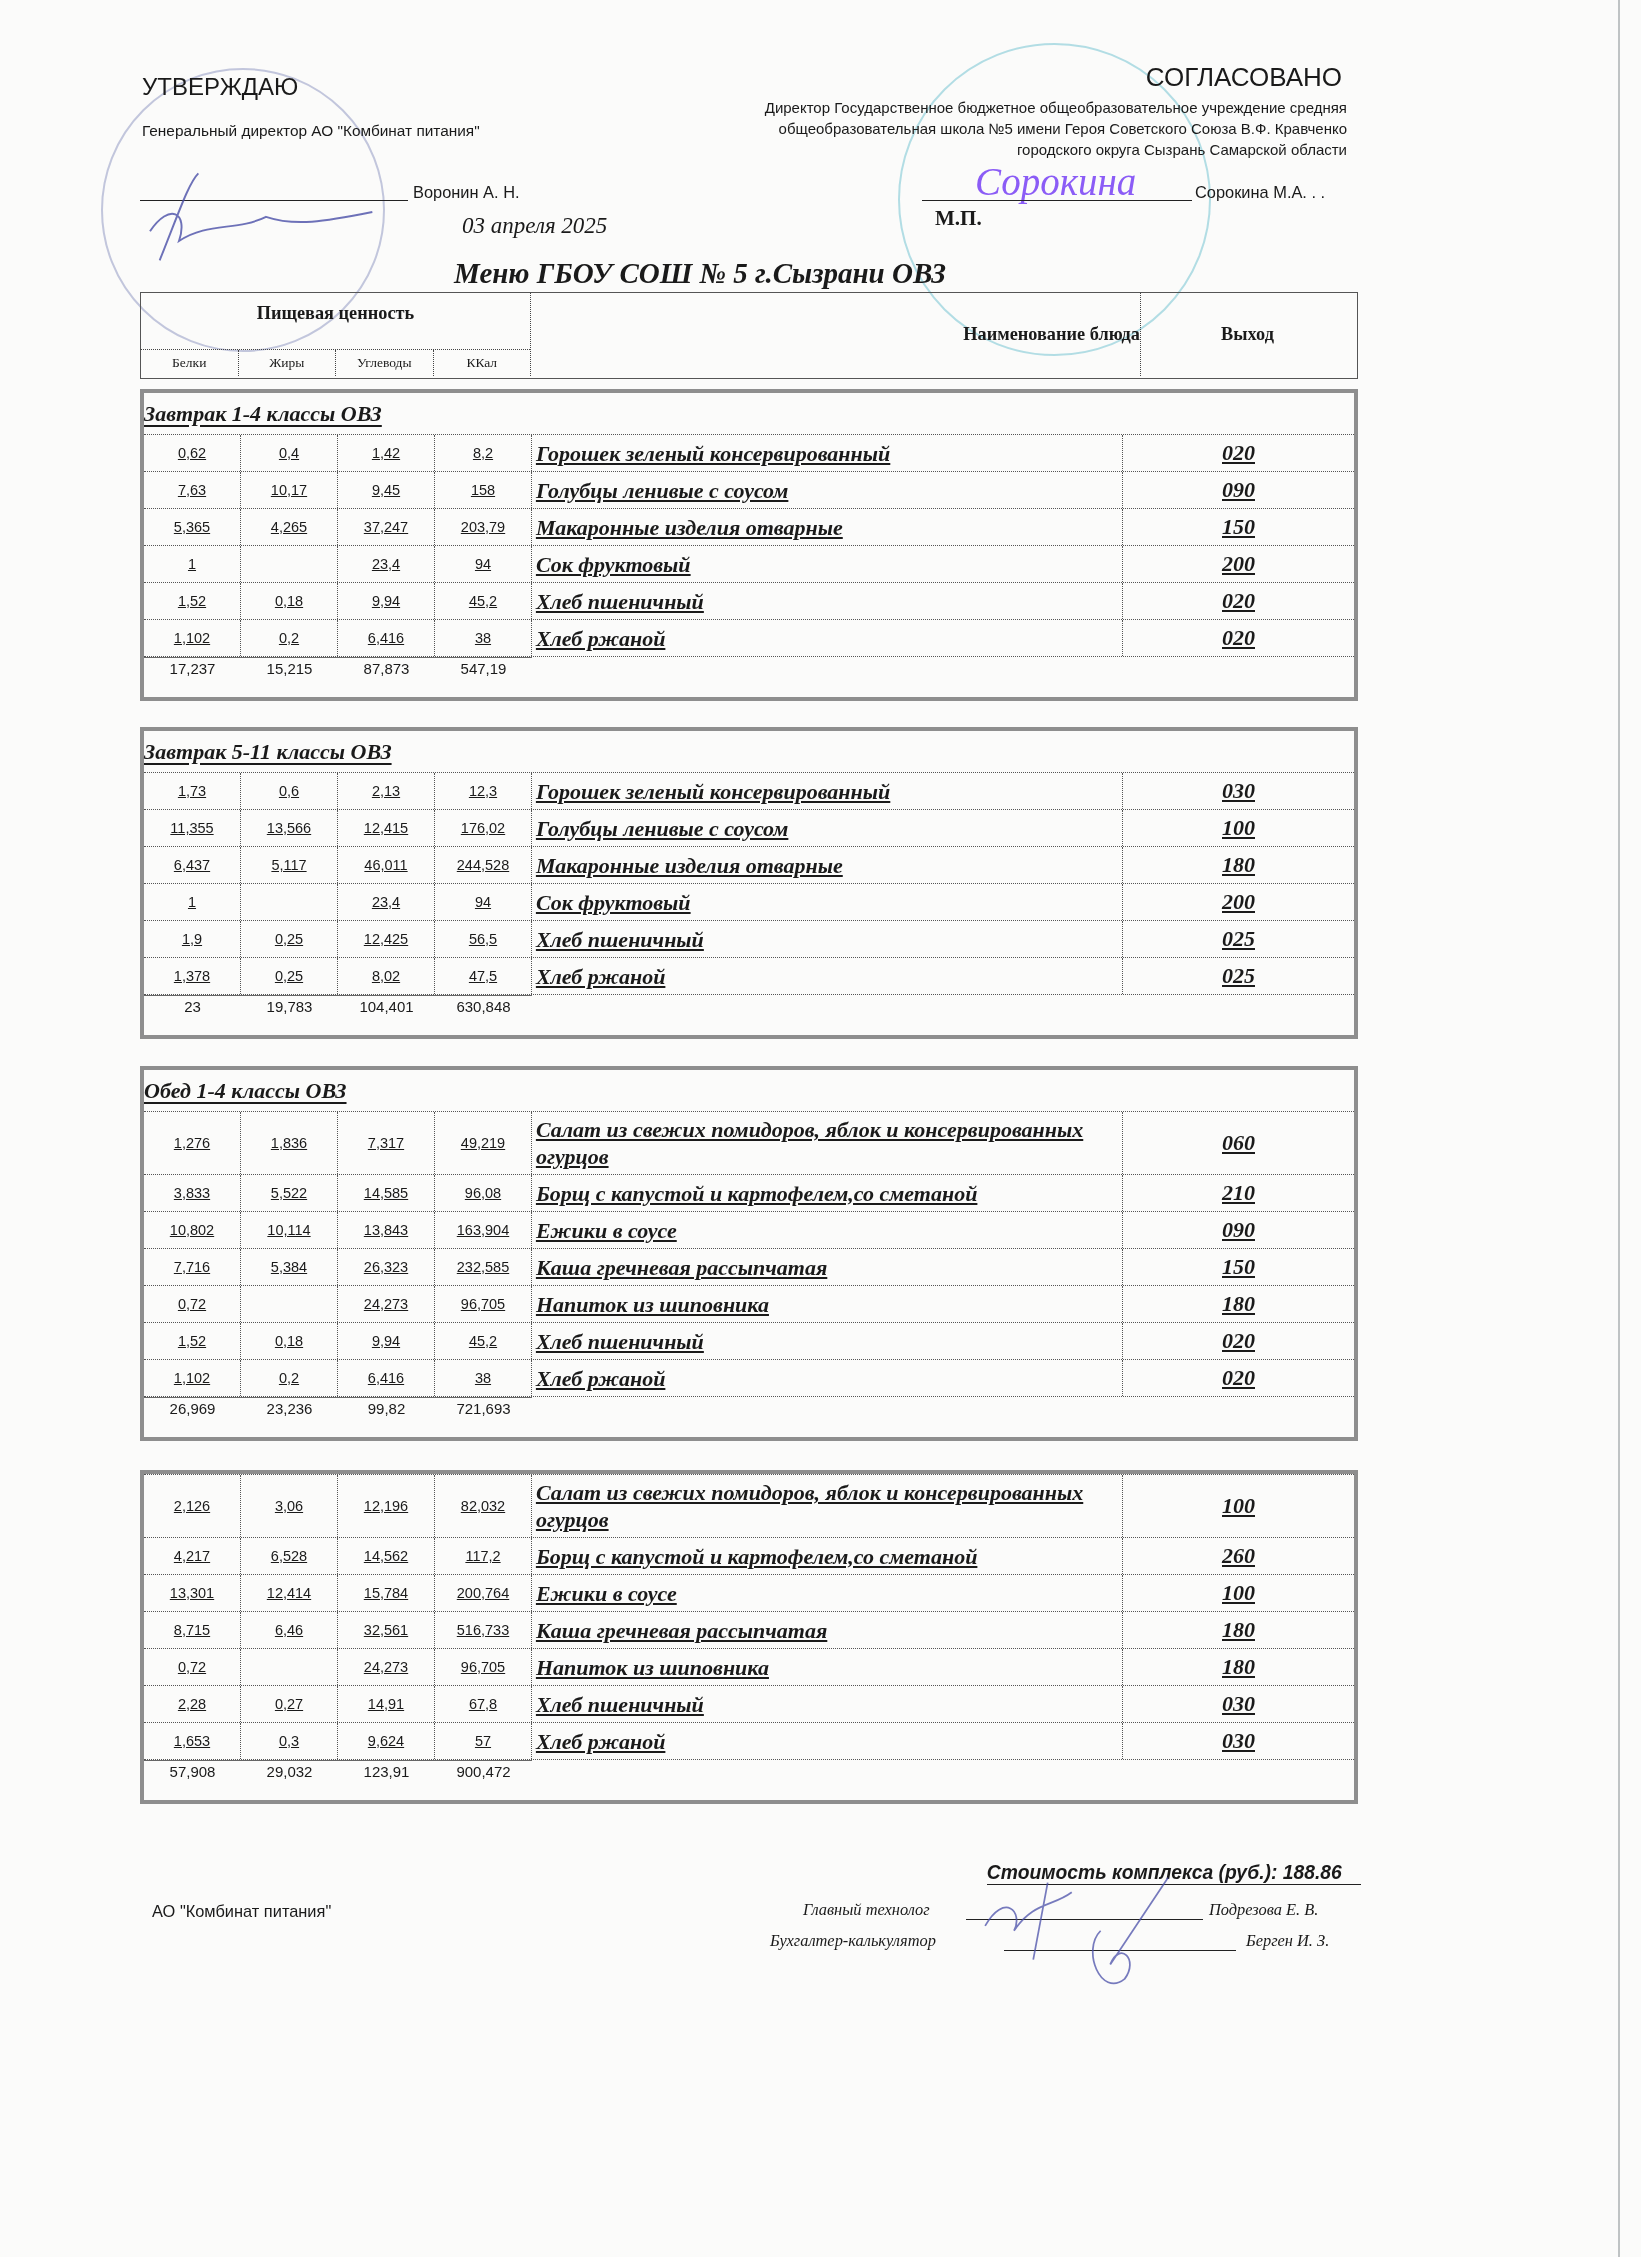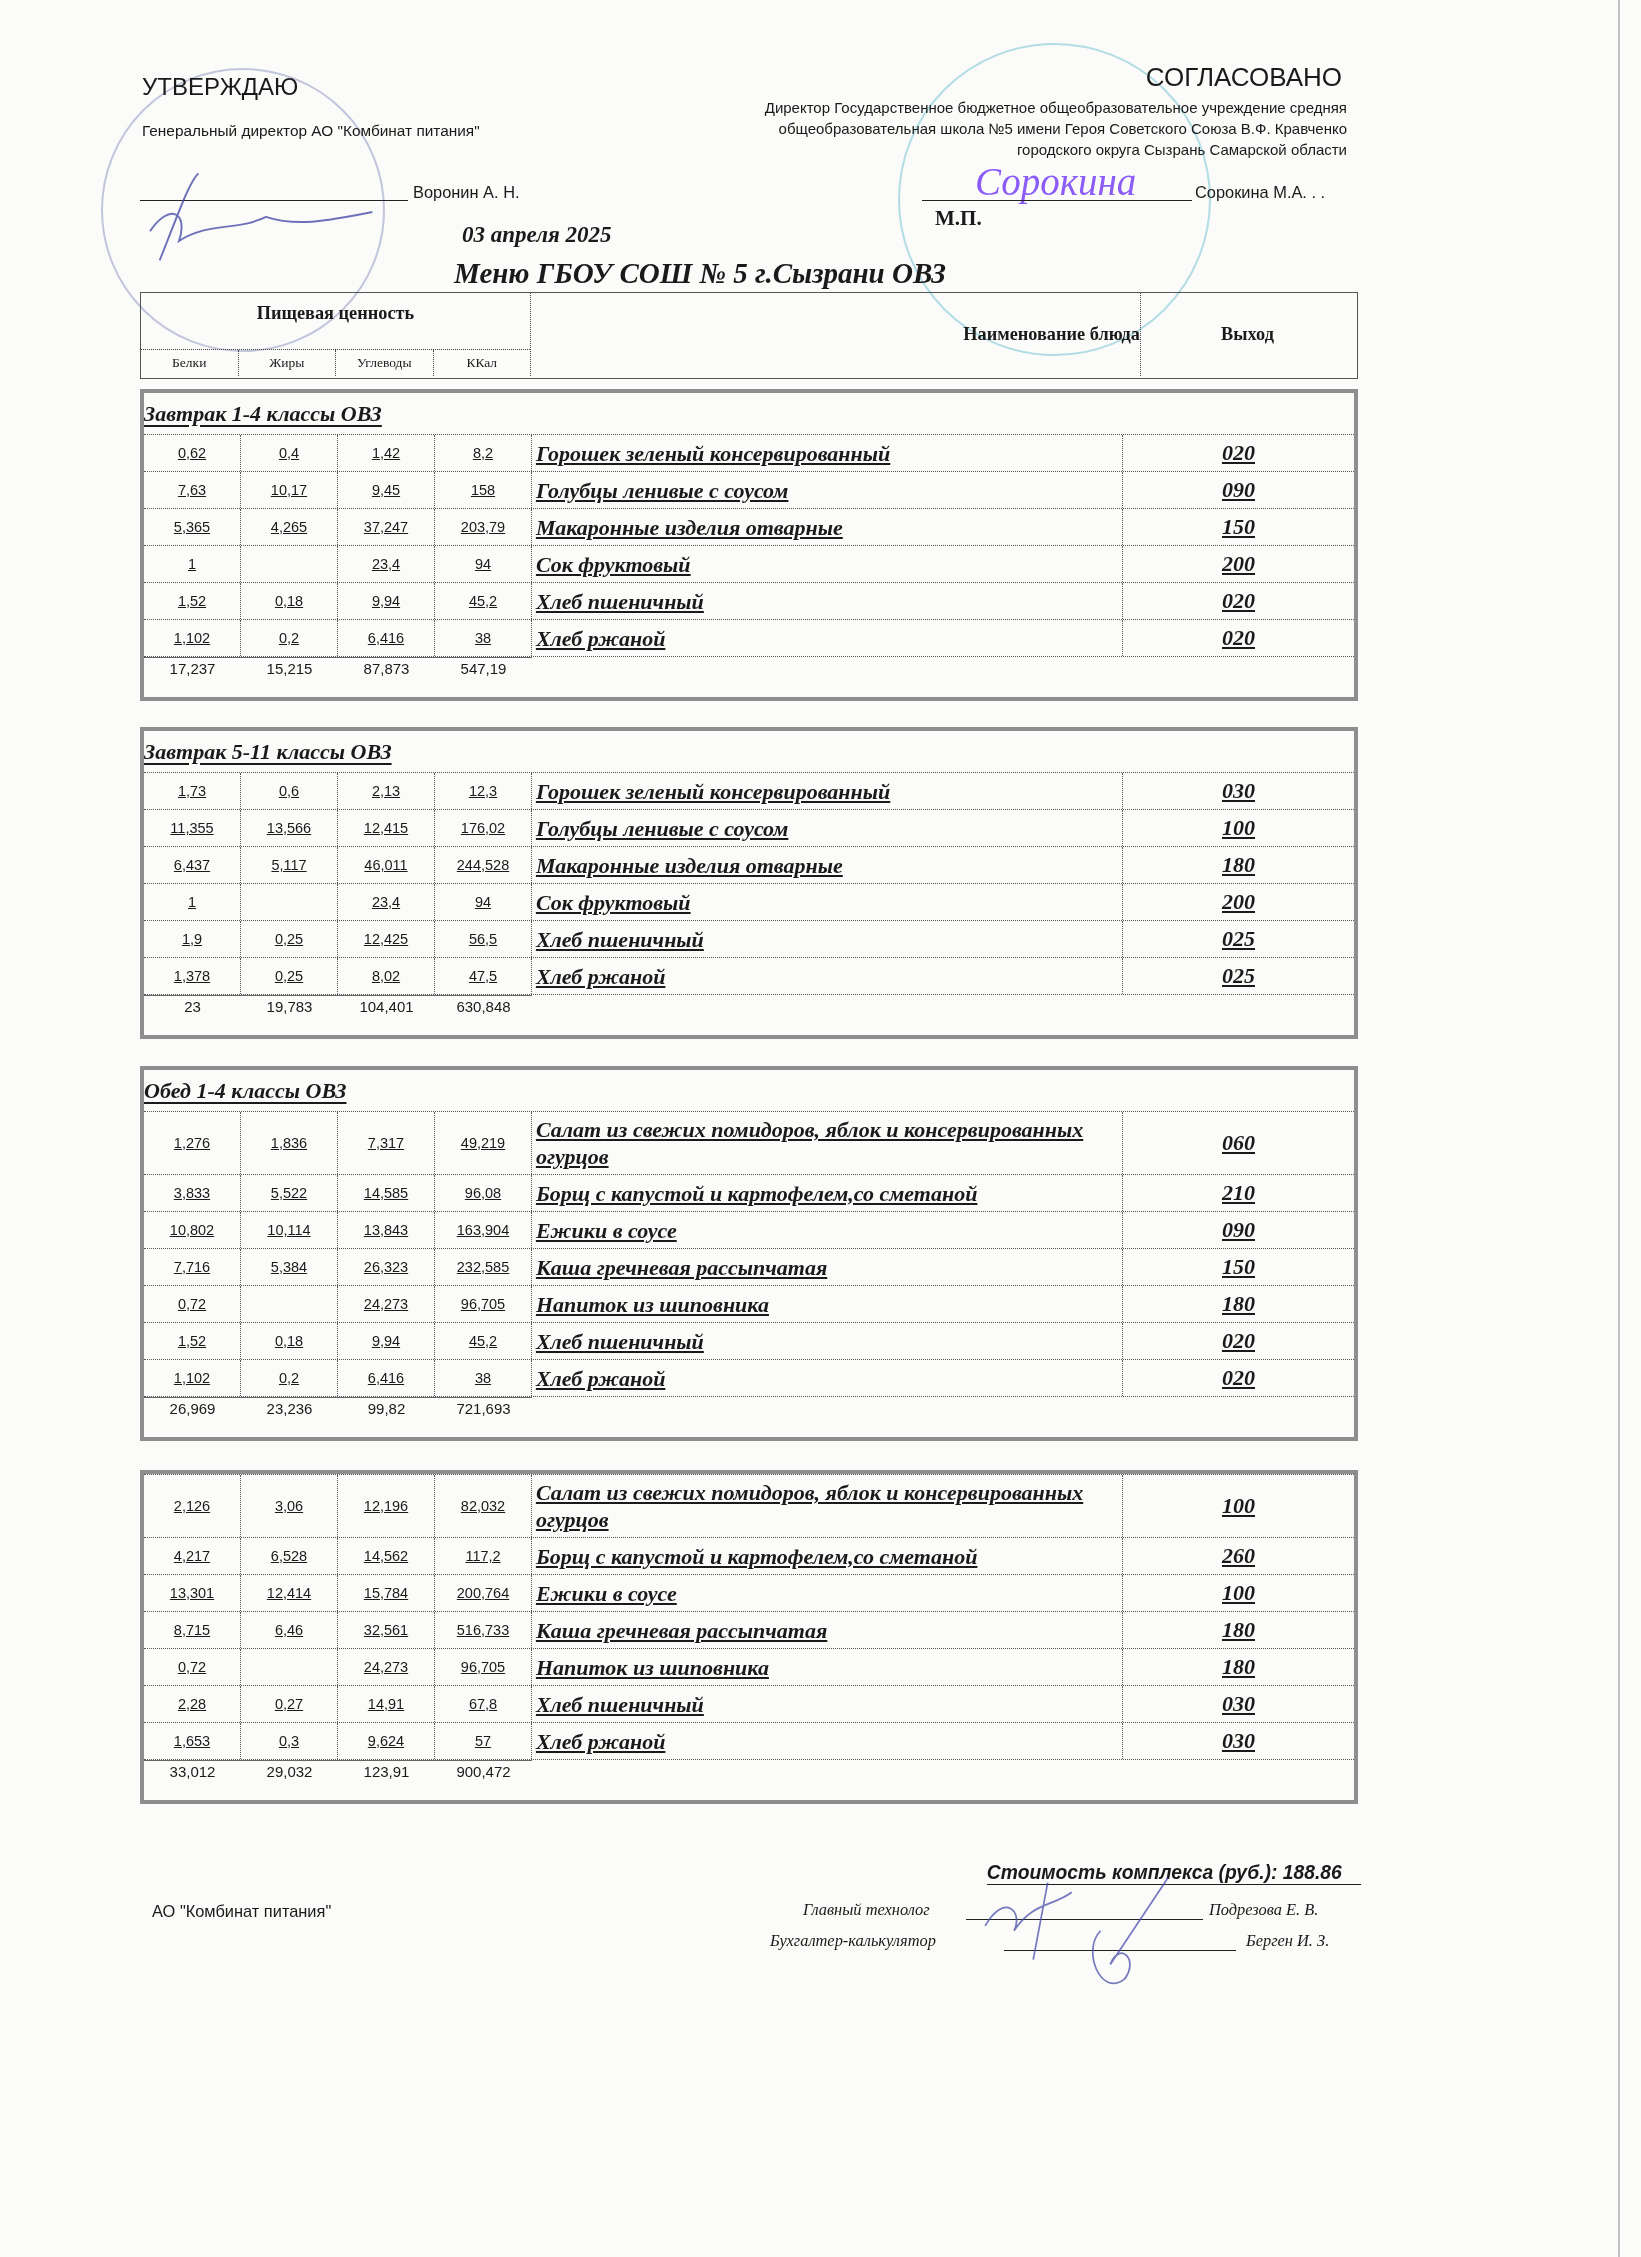--- a/index.html
+++ b/index.html
@@ -10,21 +10,21 @@
   }
   .page-edge { position: absolute; top: 0; right: 21px; width: 1.9px; height: 2257px; background: #bfc3c4; }
   .abs { position: absolute; }
   .sans { font-family: "Liberation Sans", sans-serif; }
   .serif { font-family: "Liberation Serif", serif; }
 
   .approve-title { left: 142px; top: 73px; font-size: 24px; }
   .approve-pos { left: 142px; top: 122px; font-size: 15.4px; }
   .approve-line { left: 140px; top: 200px; width: 268px; border-top: 1.4px solid #222; }
   .approve-name { left: 413px; top: 183px; font-size: 16.4px; }
-  .date { left: 462px; top: 222px; font-size: 23px; font-style: italic; font-weight: bold; font-family: "Liberation Serif", serif; }
+  .date { left: 462px; top: 213px; font-size: 23px; font-style: italic; font-weight: normal; font-family: "Liberation Serif", serif; }
 
   .agree-title { right: 299px; top: 62px; font-size: 26px; }
   .agree-pos { right: 294px; top: 97px; width: 695px; text-align: right; font-size: 15px; line-height: 21px; }
   .agree-line { left: 922px; top: 200px; width: 270px; border-top: 1.4px solid #222; }
   .agree-name { left: 1195px; top: 183px; font-size: 16.4px; }
   .mp { left: 935px; top: 206px; font-size: 21px; font-weight: bold; font-family: "Liberation Serif", serif; }
 
   .doc-title { left: 454px; top: 257px; font-size: 29px; font-style: italic; font-weight: bold; font-family: "Liberation Serif", serif; }
 
   .stamp { border-radius: 50%; opacity: 0.45; pointer-events: none; }
@@ -354,21 +354,21 @@
         <div class="num">1,653</div>
         <div class="num">0,3</div>
         <div class="num">9,624</div>
         <div class="num">57</div>
         <div class="dish">Хлеб ржаной</div>
         <div class="yield">030</div>
       </div>
   </div>
   <div class="totals-sep"></div>
   <div class="totals">
-      <div class="num">33,012</div>
+      <div class="num">57,908</div>
       <div class="num">29,032</div>
       <div class="num">123,91</div>
       <div class="num">900,472</div>
     </div>
 </div>
 
 <div class="abs sans cost">Стоимость комплекса (руб.): 188.86</div>
 <div class="abs sans company">АО "Комбинат питания"</div>
 <div class="abs role1">Главный технолог</div>
 <div class="abs line1"></div>

